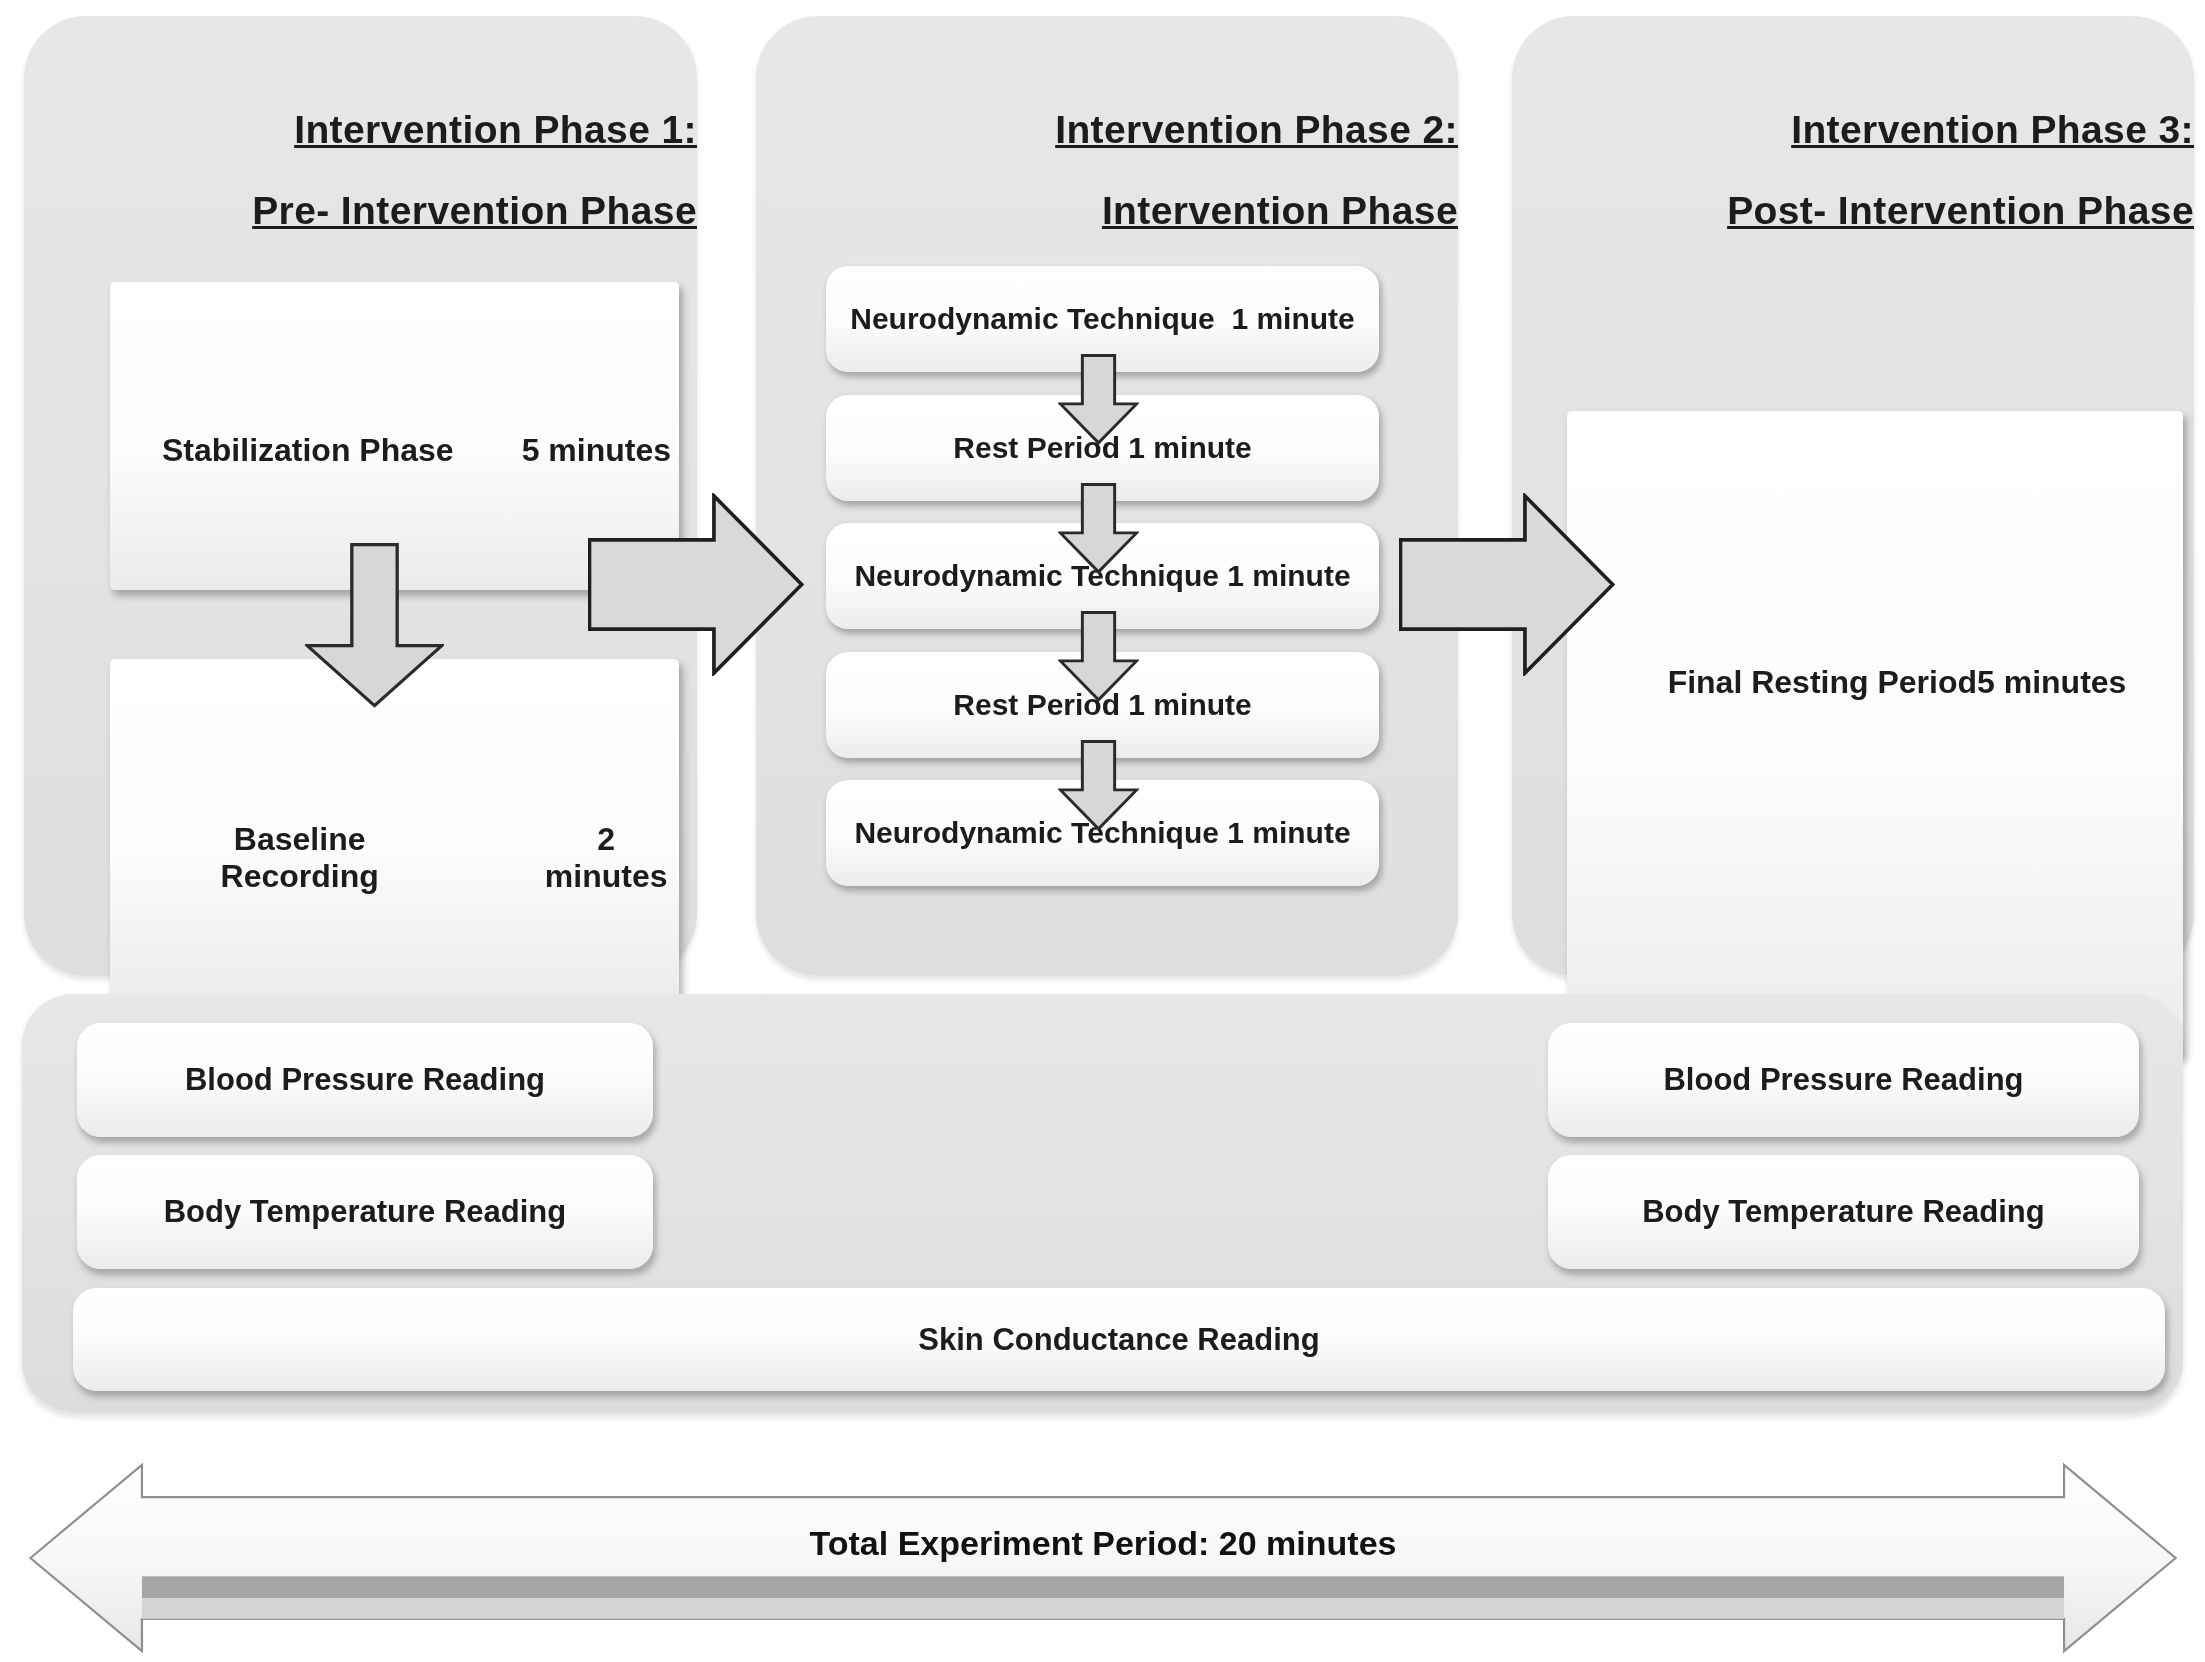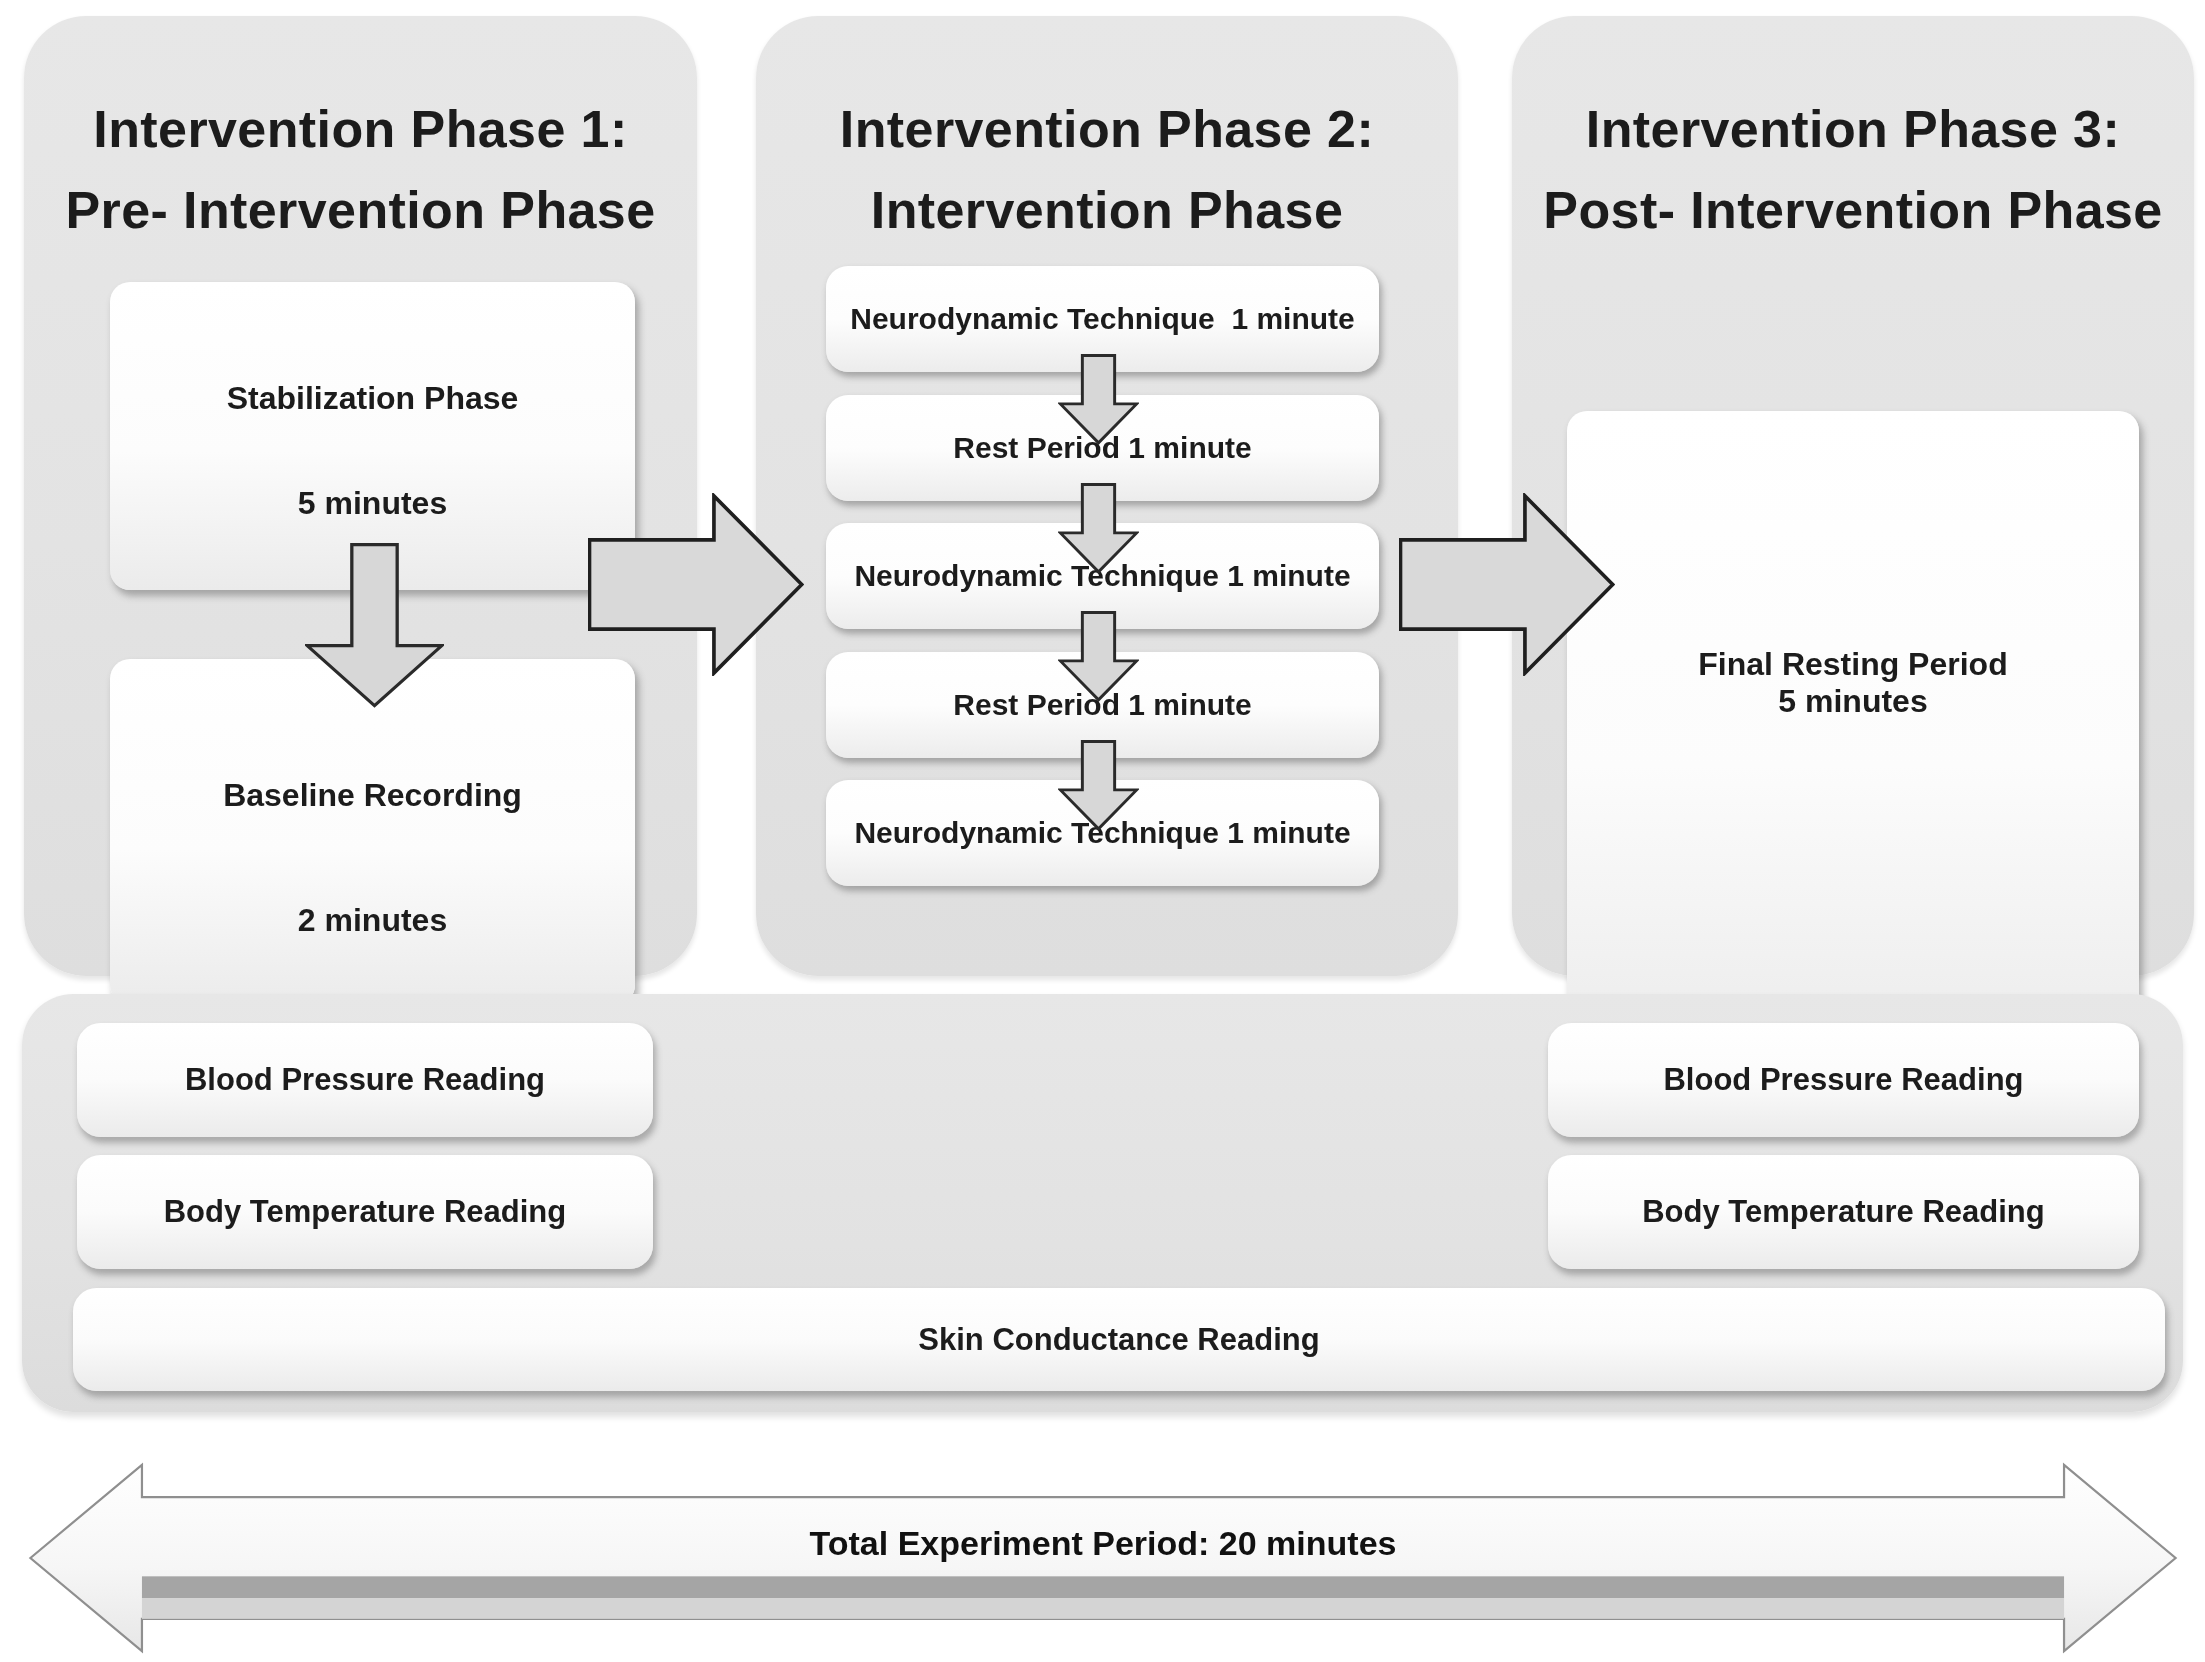--- a/index.html
+++ b/index.html
@@ -12,31 +12,32 @@
     position:absolute; top:16px; height:960px;
     background:linear-gradient(180deg,#e7e7e7 0%, #e3e3e3 55%, #dedede 100%);
     border-radius:62px;
     box-shadow:0 3.7px 5.1px rgba(0,0,0,0.10);
   }
   #panel1{left:24px;  width:673px;}
   #panel2{left:756px; width:702px;}
   #panel3{left:1512px; width:682px;}
   .panel-title{
     position:absolute; top:73px; left:0; right:0;
-    text-align:center; font-size:52px; font-weight:700; line-height:81px;
+    text-align:right; font-size:39px; font-weight:700; line-height:81px;
     letter-spacing:0.4px;
+    text-decoration:underline;
   }
   
   .white-box{
     position:absolute;
     background:linear-gradient(180deg,#ffffff 0%, #fcfcfc 55%, #ebebeb 100%);
-    border-radius:20px;
+    border-radius:5px;
     box-shadow:3.7px 5.9px 7.3px rgba(90,90,90,0.45);
-    display:flex; flex-direction:column; align-items:center; justify-content:center;
-    text-align:center; font-size:32px; font-weight:700;
+    display:flex; flex-direction:row; align-items:center; justify-content:center;
+    text-align:center; font-size:32px; font-weight:700;padding-left:44px;
   }
   
   .stab-box{left:86px; top:266px; width:525px; height:279px; gap:68px; padding-top:29px;}
   .base-box{left:86px; top:643px; width:525px; height:295px; gap:88px; padding-top:51px;}
   
   .final-box{left:55px; top:395px; width:572px; height:543px; padding-bottom:103px;}
   
   .step-box{
     position:absolute; left:70px; width:553px; height:106px;
     background:linear-gradient(180deg,#ffffff 0%, #fdfdfd 50%, #ececec 100%);

